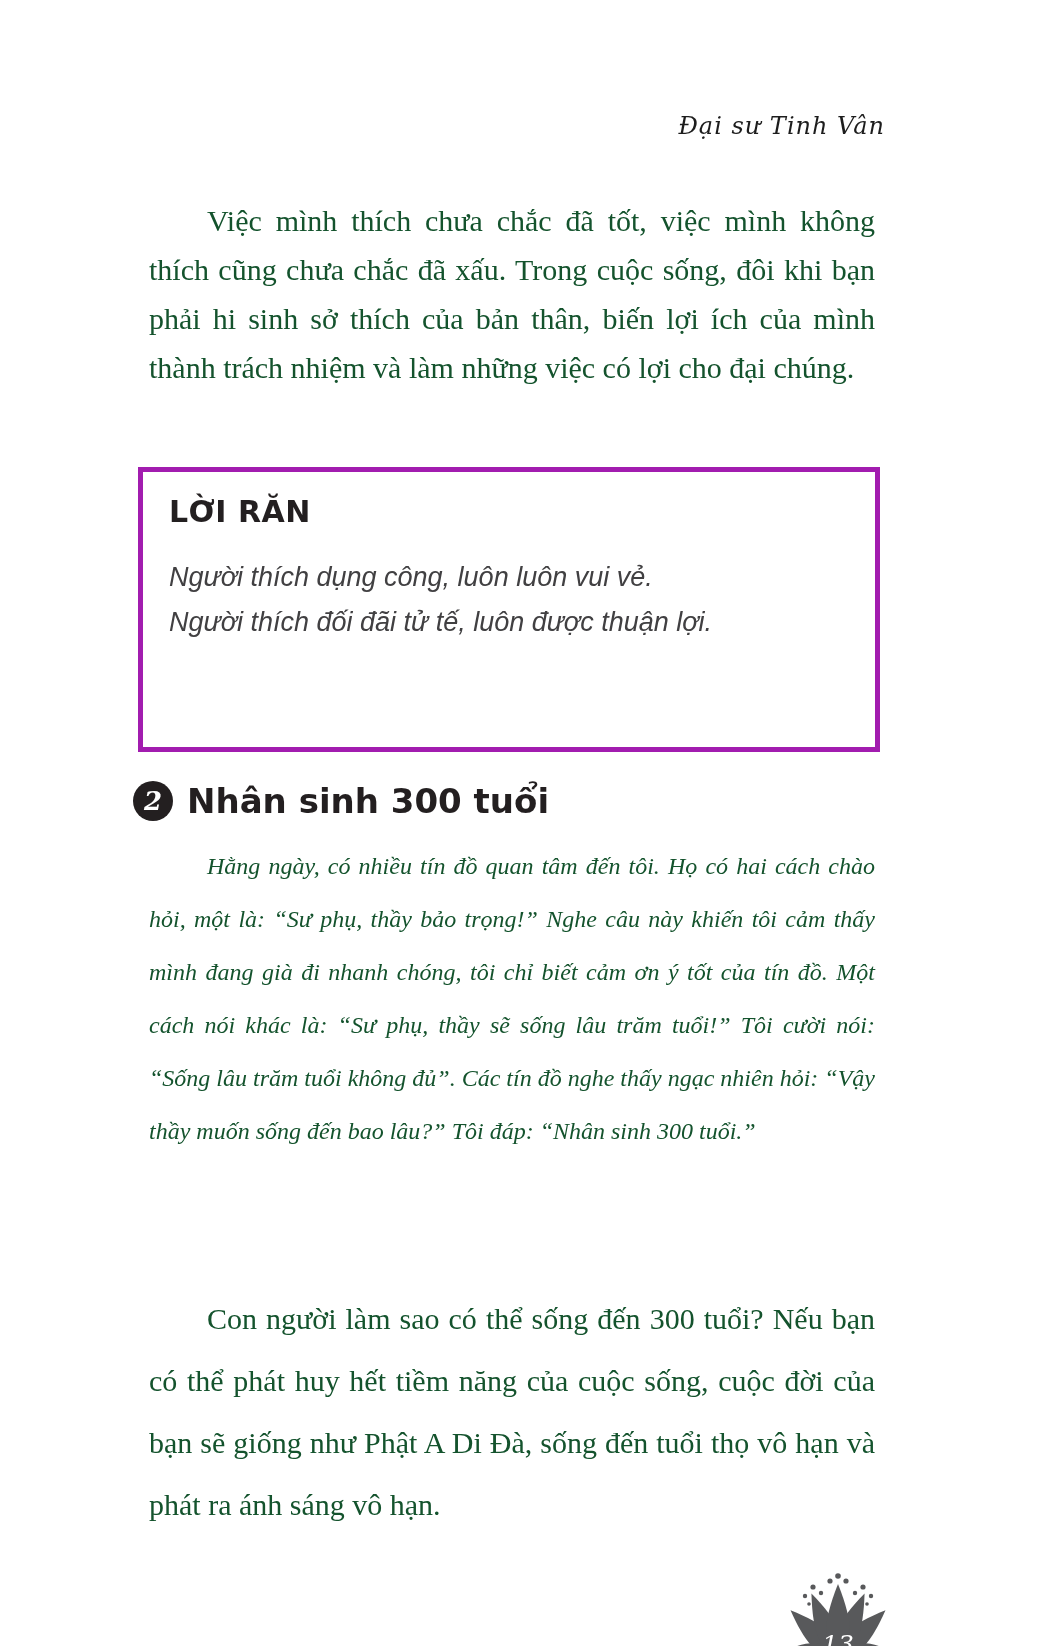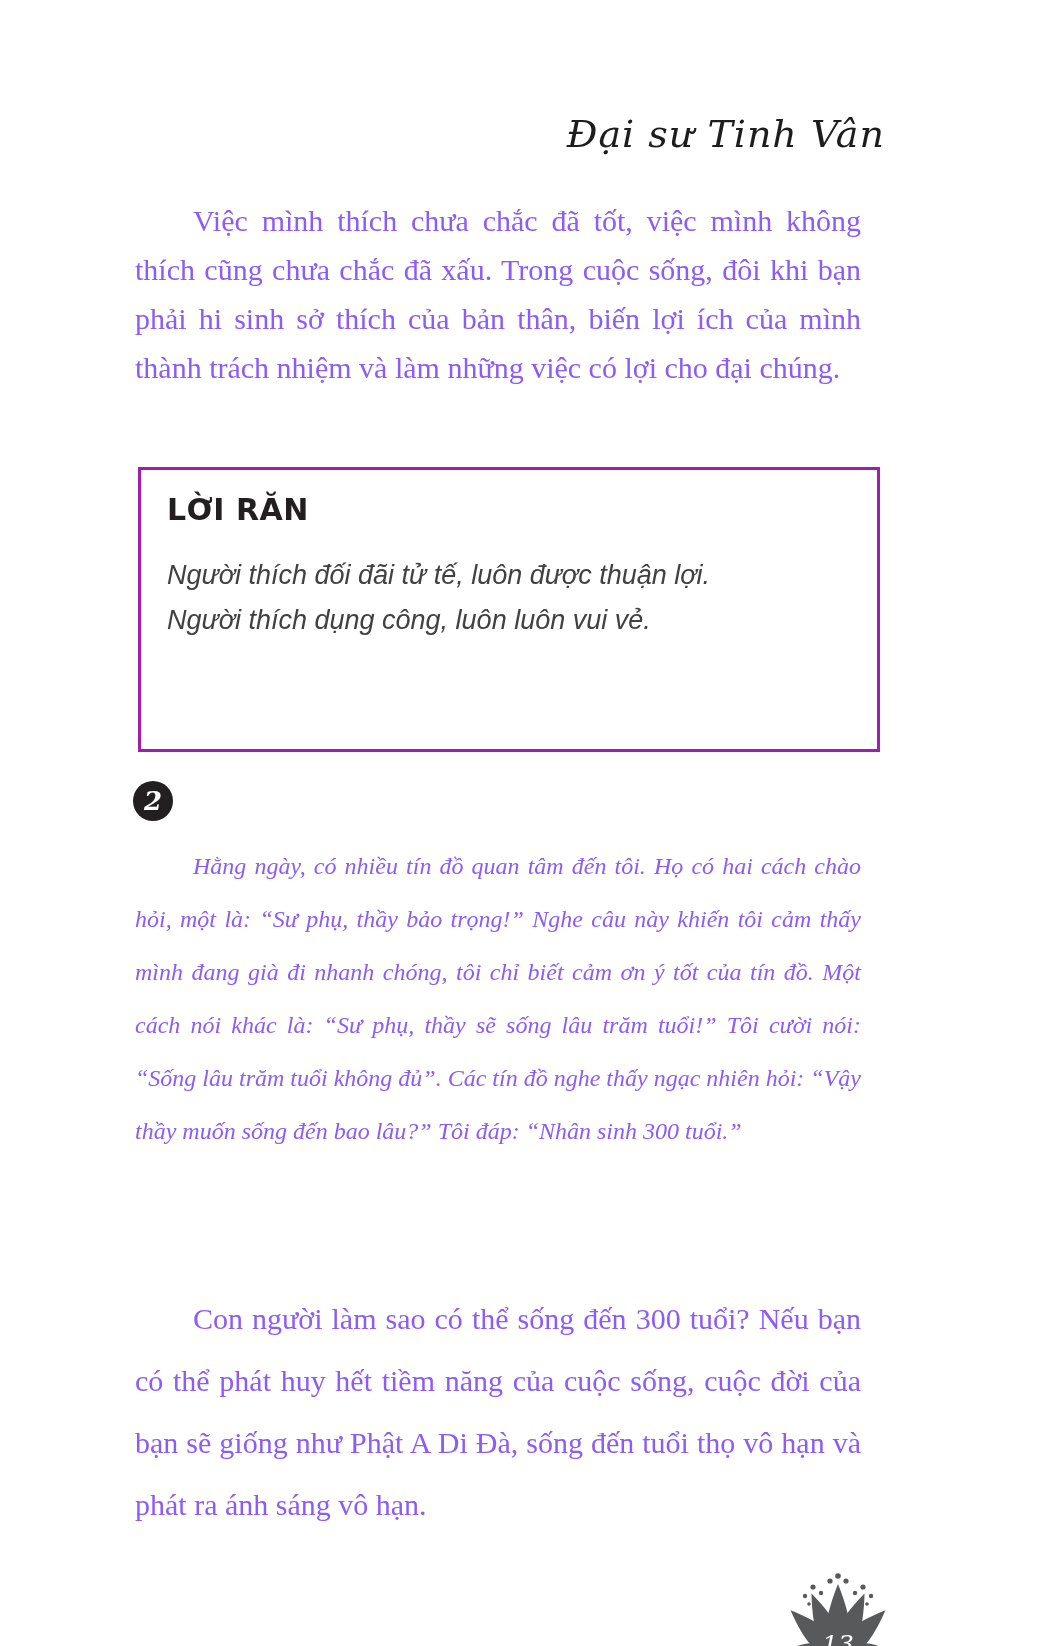--- a/index.html
+++ b/index.html
@@ -11,51 +11,51 @@
     font-family:"Liberation Serif", serif;
     color:#262626;
     overflow:hidden;
   }
   .running-header{
     position:absolute;
     top:112px;
     right:155px;
     font-family:"DejaVu Serif", serif;
     font-style:italic;
-    font-size:38px;
+    font-size:24px;
     color:#1d1d1d;
     letter-spacing:1px;
   }
   .body-para{
     position:absolute;
-    left:135px;
+    left:149px;
     width:726px;
     margin:0;
     font-size:30px;
     line-height:49px;
     text-align:justify;
-    color:#8b5cf6;
+    color:#14532d;
   }
   .indent{ text-indent:58px; }
   .para-1{ top:196px; }
   .para-2{
     top:840px;
     font-style:italic;
     font-size:24px;
     line-height:53px;
   }
   .para-3{ top:1288px; line-height:62px; }
   .quote-box{
     position:absolute;
     left:138px;
     top:467px;
     width:742px;
     height:285px;
     box-sizing:border-box;
-    border:3px solid #a21caf;
+    border:5px solid #a21caf;
     background:#ffffff;
     padding:22px 28px 0 26px;
   }
   .quote-title{
     font-family:"DejaVu Sans", sans-serif;
     font-weight:bold;
     font-size:30px;
     letter-spacing:0.5px;
     color:#231f20;
     margin-bottom:26px;
@@ -110,28 +110,29 @@
 <body>
 
 <div class="page">
 
   <div class="running-header">Đại sư Tinh Vân</div>
 
   <p class="body-para indent para-1">Việc mình thích chưa chắc đã tốt, việc mình không thích cũng chưa chắc đã xấu. Trong cuộc sống, đôi khi bạn phải hi sinh sở thích của bản thân, biến lợi ích của mình thành trách nhiệm và làm những việc có lợi cho đại chúng.</p>
 
   <div class="quote-box">
     <div class="quote-title">LỜI RĂN</div>
+    <div class="quote-line">Người thích dụng công, luôn luôn vui vẻ.</div>
     <div class="quote-line">Người thích đối đãi tử tế, luôn được thuận lợi.</div>
-    <div class="quote-line">Người thích dụng công, luôn luôn vui vẻ.</div>
   </div>
 
   <h2 class="section-heading">
     <span class="num-badge">
       <span>2</span>
     </span>
+    <span>Nhân sinh 300 tuổi</span>
   </h2>
 
   <p class="body-para indent para-2">Hằng ngày, có nhiều tín đồ quan tâm đến tôi. Họ có hai cách chào hỏi, một là: “Sư phụ, thầy bảo trọng!” Nghe câu này khiến tôi cảm thấy mình đang già đi nhanh chóng, tôi chỉ biết cảm ơn ý tốt của tín đồ. Một cách nói khác là: “Sư phụ, thầy sẽ sống lâu trăm tuổi!” Tôi cười nói: “Sống lâu trăm tuổi không đủ”. Các tín đồ nghe thấy ngạc nhiên hỏi: “Vậy thầy muốn sống đến bao lâu?” Tôi đáp: “Nhân sinh 300 tuổi.”</p>
 
   <p class="body-para indent para-3">Con người làm sao có thể sống đến 300 tuổi? Nếu bạn có thể phát huy hết tiềm năng của cuộc sống, cuộc đời của bạn sẽ giống như Phật A Di Đà, sống đến tuổi thọ vô hạn và phát ra ánh sáng vô hạn.</p>
 
   <div class="page-footer">
     <svg width="120" height="112" viewBox="0 0 120 112">
       <g fill="#58595b">
 

